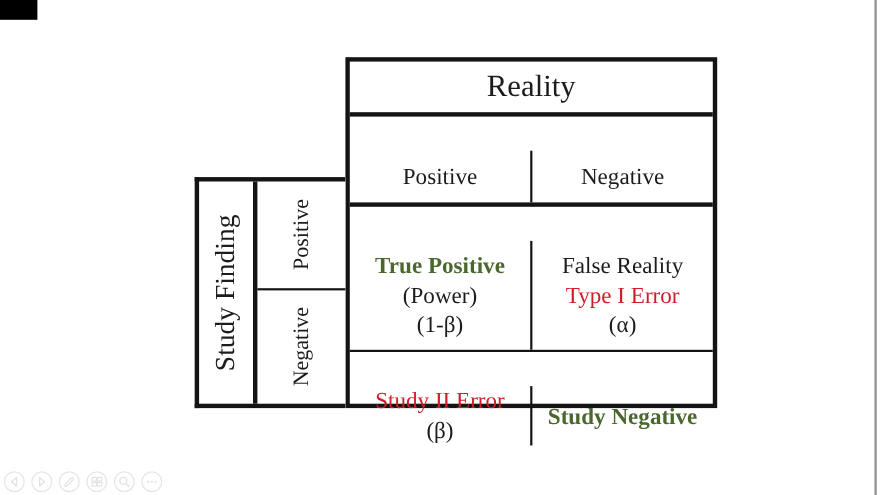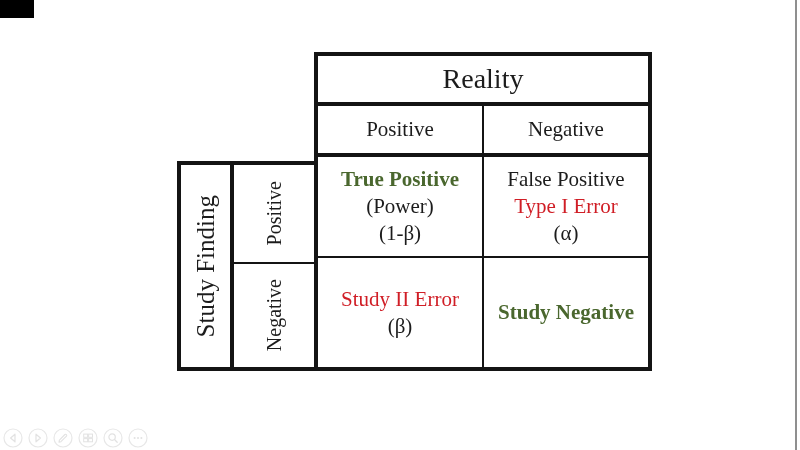--- a/index.html
+++ b/index.html
@@ -28,20 +28,21 @@
   }
 
   
   .main-table {
     position: absolute; left: 314px; top: 52px;
     width: 338px; height: 319px;
     border: 4px solid #141414;
     display: flex; flex-direction: column;
     background: #ffffff;
     color: #1c1c1c;
+    gap: 31px;
   }
   .reality-row {
     height: 50px; flex: none;
     border-bottom: 4px solid #141414;
     display: flex; align-items: center; justify-content: center;
     font-size: 28px;
   }
   .colhdr-row {
     height: 51px; flex: none;
     border-bottom: 4px solid #141414;
@@ -122,21 +123,21 @@
       <div class="cell">Negative</div>
     </div>
 
     <div class="data-row r1">
       <div class="cell first">
         <div class="green">True Positive</div>
         <div>(Power)</div>
         <div>(1-β)</div>
       </div>
       <div class="cell">
-        <div>False Positive</div>
+        <div>False Reality</div>
         <div class="red">Type I Error</div>
         <div>(α)</div>
       </div>
     </div>
 
     <div class="data-row r2">
       <div class="cell first">
         <div class="red">Study II Error</div>
         <div>(β)</div>
       </div>

